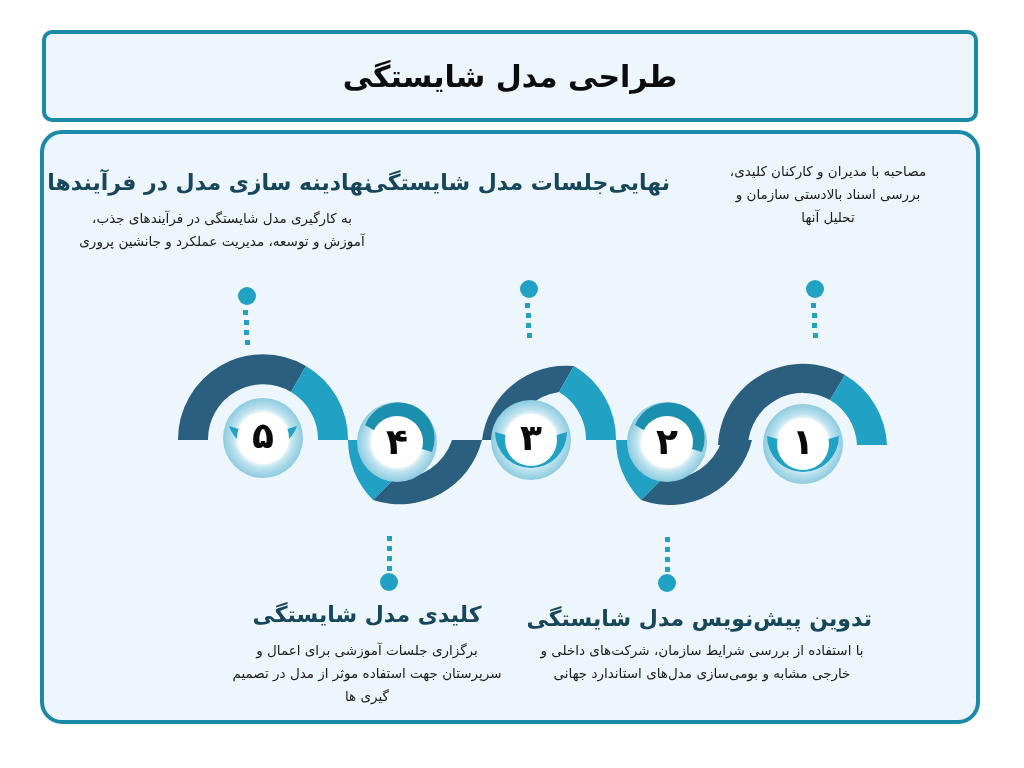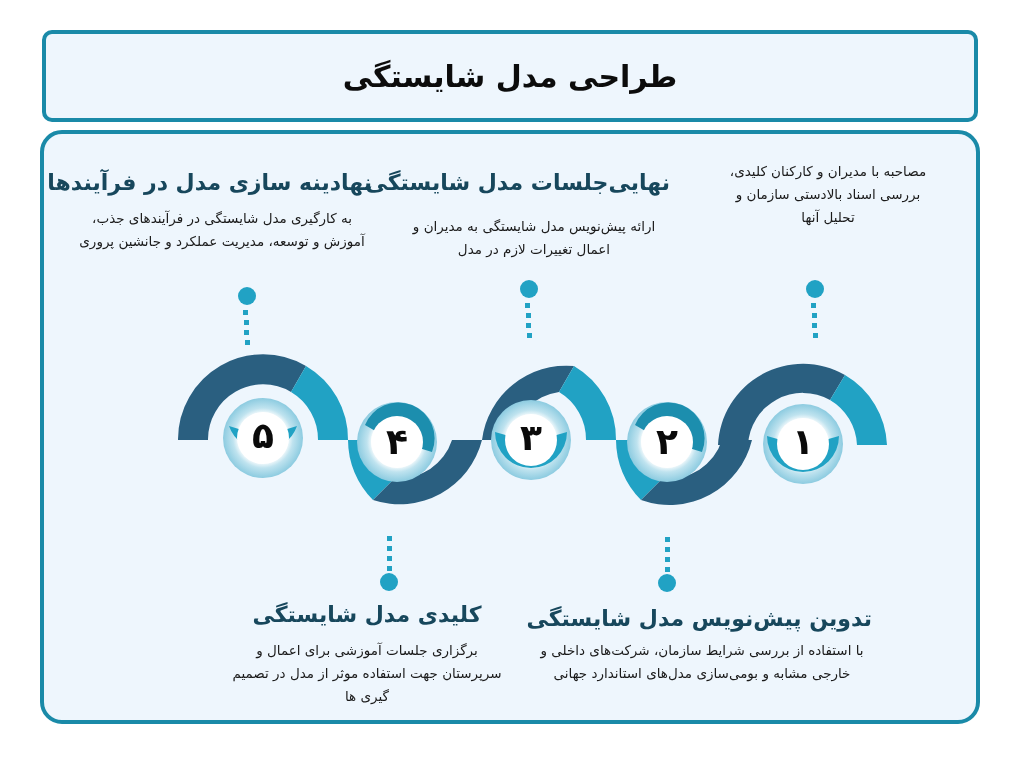--- a/index.html
+++ b/index.html
@@ -153,21 +153,20 @@
 <div class="num" style="left:501px; top:408px;">۳</div>
 <div class="num" style="left:637px; top:412px;">۲</div>
 <div class="num" style="left:773px; top:412px;">۱</div>
 
 <div class="step-text" style="left:688px; top:160px; width:280px;">
   <p class="step-desc" style="padding:0 40px;">مصاحبه با مدیران و کارکنان کلیدی، بررسی اسناد بالادستی سازمان و تحلیل آنها</p>
 </div>
 
 <div class="step-text" style="left:398px; top:170px; width:272px;">
   <p class="step-title" style="margin-bottom:20px;">نهایی‌جلسات مدل شایستگی</p>
-  <p class="step-desc" style="padding:0 10px;">ارائه پیش‌نویس مدل شایستگی به مدیران و اعمال تغییرات لازم در مدل</p>
 </div>
 
 <div class="step-text" style="left:72px; top:170px; width:300px;">
   <p class="step-title">نهادینه سازی مدل در فرآیندها</p>
   <p class="step-desc" style="padding:0 6px;">به کارگیری مدل شایستگی در فرآیندهای جذب، آموزش و توسعه، مدیریت عملکرد و جانشین پروری</p>
 </div>
 
 <div class="step-text" style="left:232px; top:602px; width:270px;">
   <p class="step-title">کلیدی مدل شایستگی</p>
   <p class="step-desc">برگزاری جلسات آموزشی برای اعمال و سرپرستان جهت استفاده موثر از مدل در تصمیم گیری ها</p>

